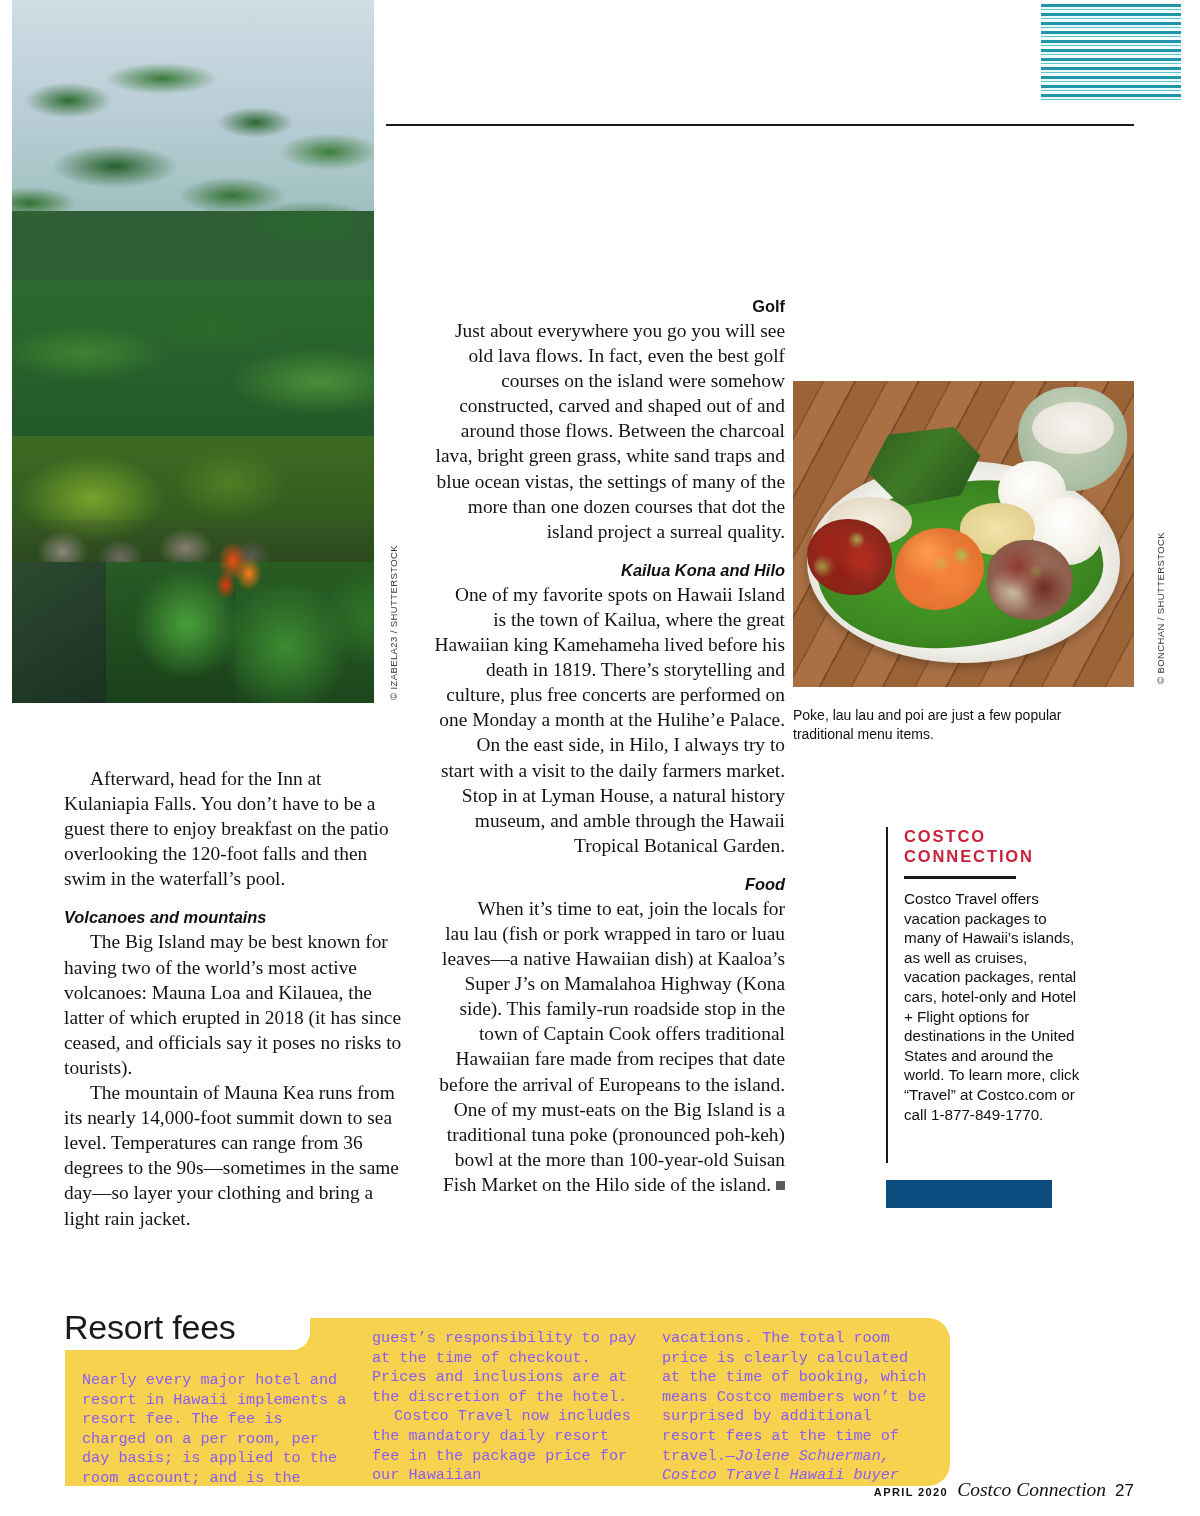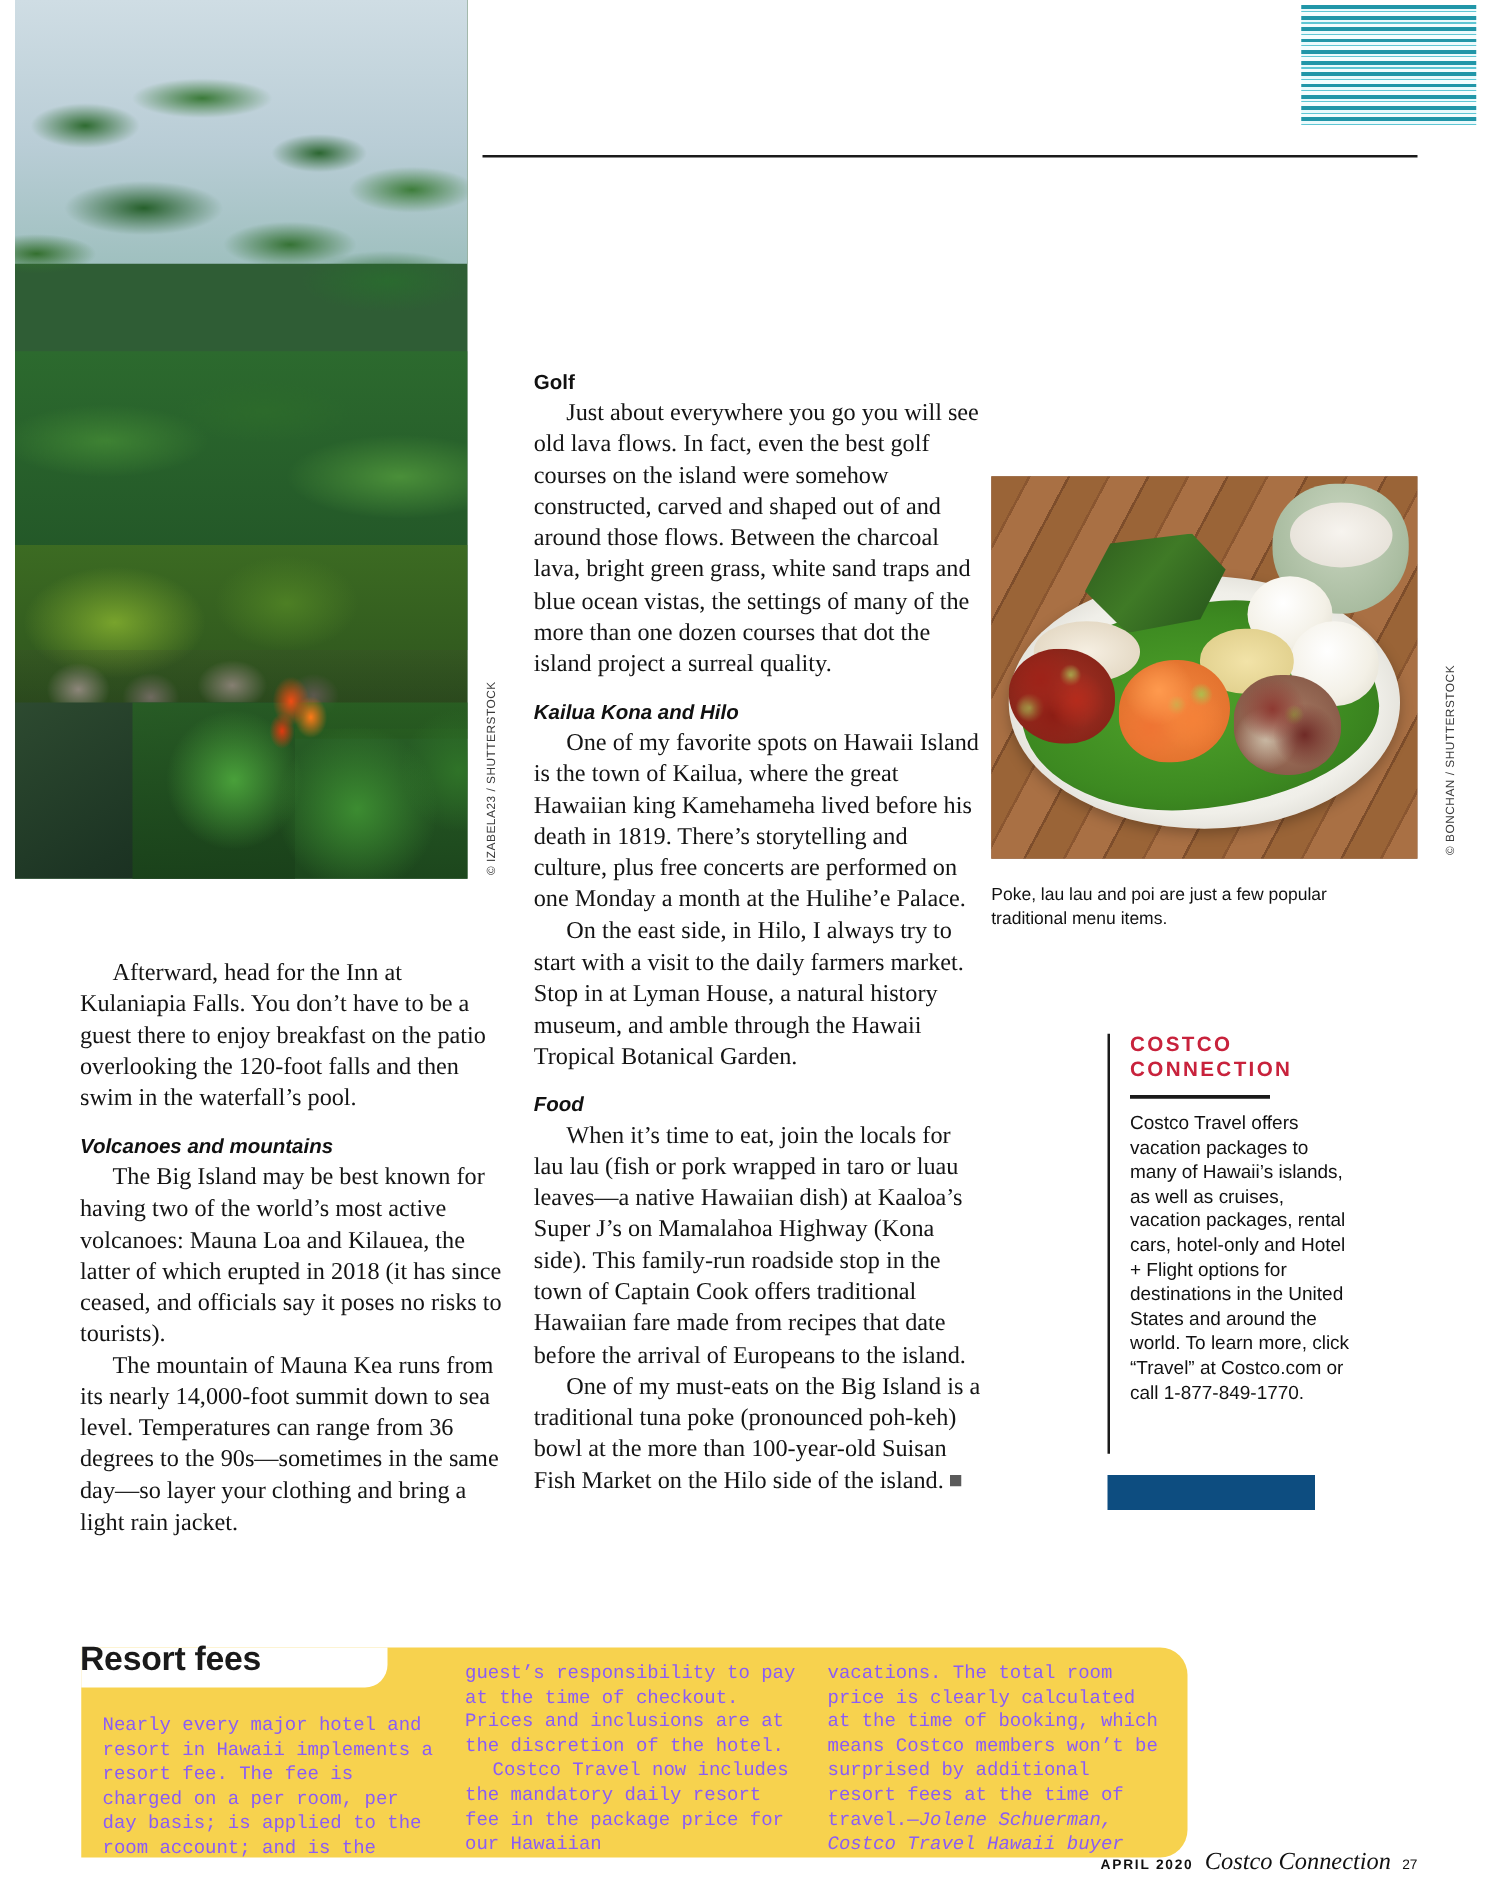--- a/index.html
+++ b/index.html
@@ -246,21 +246,21 @@
   .endmark {
     display: inline-block;
     width: 9px; height: 9px;
     background: #5a5a5a;
     margin-left: 5px;
     vertical-align: 1px;
   }
 
   
   #col-left  { left: 64px;  top: 766px;  width: 340px; }
-  #col-mid   { left: 427px; top: 296px;  width: 358px; }
+  #col-mid   { left: 427px; top: 296px;  width: 358px; text-align: right; }
 
   
   .caption {
     position: absolute;
     left: 793px; top: 706px; width: 330px;
     font-family: "Liberation Sans", sans-serif;
     font-size: 14px;
     line-height: 19.4px;
     color: #111111;
   }
@@ -315,22 +315,22 @@
     position: absolute;
     left: 65px; top: 1318px;
     width: 245px; height: 32px;
     background: #ffffff;
     border-radius: 0 0 18px 0;
   }
   .rf-title {
     position: absolute;
     left: 64px; top: 1311px;
     font-family: "Liberation Sans", sans-serif;
-    font-weight: bold;
-    font-size: 27px;
+    font-weight: normal;
+    font-size: 34px;
     line-height: 32px;
     color: #1a1a1a;
     margin: 0;
     letter-spacing: -0.2px;
   }
   .rf-col {
     position: absolute;
     font-family: Liberation Mono, monospace;
     font-size: 15.2px;
     line-height: 19.6px;
@@ -359,21 +359,21 @@
   }
   .footer .fmag {
     font-family: "Liberation Serif", serif;
     font-style: italic;
     font-size: 19.5px;
     color: #111111;
     margin-left: 9px;
   }
   .footer .fpage {
     font-family: "Liberation Sans", sans-serif;
-    font-size: 11px;
+    font-size: 17px;
     color: #111111;
     margin-left: 9px;
   }
 </style>
 </head>
 <body>
 
 <div class="stripes"></div>
 
 <div class="top-rule"></div>

